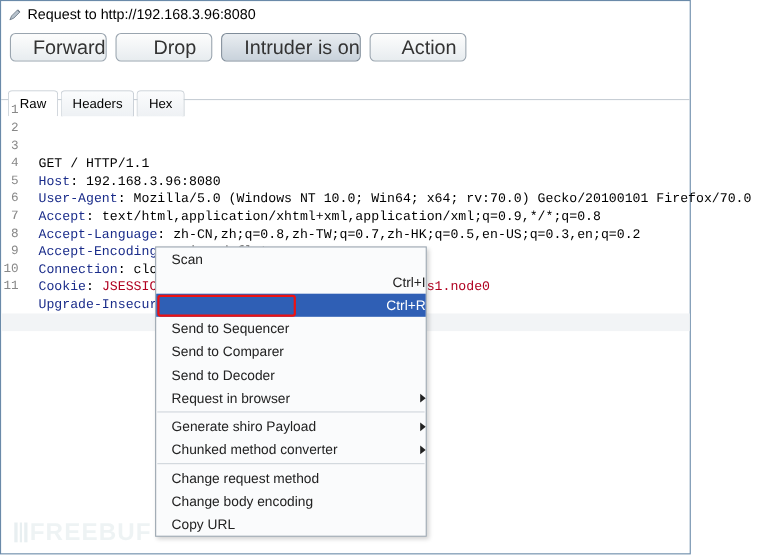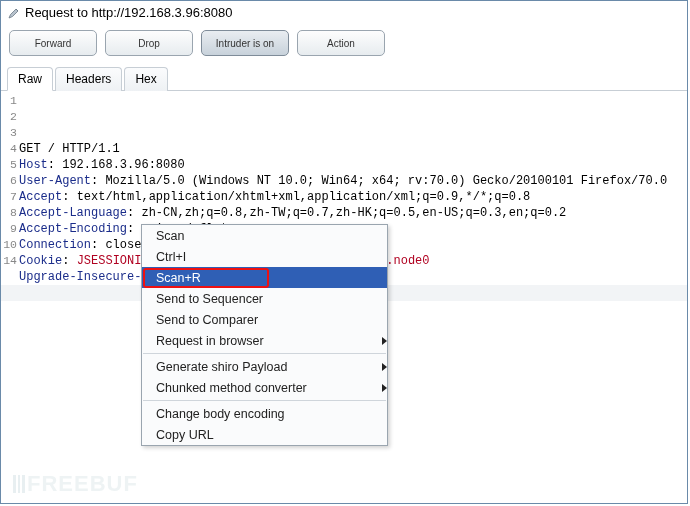--- a/index.html
+++ b/index.html
@@ -6,21 +6,21 @@
   html, body {
     margin: 0; padding: 0;
     width: 690px; height: 506px;
     font-family: Arial, Helvetica, sans-serif;
     font-size: 12px;
     color: #000;
     background: #fff;
     overflow: hidden;
   }
   .window {
-    width: 688px; height: 504px;
+    width: 628px; height: 504px;
     border: 1px solid #6a8aa9;
     background: #fff;
     position: relative;
   }
   .titlebar {
     display: flex;
     align-items: center;
     padding: 4px 6px 6px 6px;
     gap: 4px;
   }
@@ -30,26 +30,27 @@
     display: flex;
     gap: 8px;
     padding: 4px 8px 10px 8px;
   }
   .btn {
     min-width: 88px;
     height: 26px;
     border: 1px solid #9aa5af;
     border-radius: 5px;
     background: linear-gradient(#fdfdfd, #e7ecef);
-    font-size: 10px;
+    font-size: 18px;
     color: #333;
     display: inline-flex;
     align-items: center;
     justify-content: center;
     cursor: pointer;
+    padding-left: 20px;
   }
   .btn.active {
     background: linear-gradient(#e9edf1, #c8d2db);
     border-color: #7f8c99;
   }
   .tab-strip {
     display: flex;
     padding: 0 0 0 6px;
     border-bottom: 1px solid #c7ced5;
     margin-top: 0;
@@ -58,21 +59,21 @@
     padding: 4px 10px 4px 10px;
     border: 1px solid #c7ced5;
     border-bottom: none;
     background: linear-gradient(#fbfcfd, #eef1f4);
     font-size: 12px;
     border-top-left-radius: 4px;
     border-top-right-radius: 4px;
     margin-right: 2px;
     cursor: pointer;
     position: relative;
-    top: 1px;
+    top: 16px;
   }
   .tab.selected {
     background: #fff;
     border-bottom: 1px solid #fff;
     font-weight: normal;
   }
   .raw-area {
     position: relative;
     padding: 2px 0 0 0;
     font-family: "Courier New", monospace;
@@ -88,41 +89,41 @@
     color: #888;
     font-family: "Courier New", monospace;
     font-size: 11.5px;
     line-height: 16px;
     user-select: none;
   }
   .gutter div { height: 16px; }
   .codeblock {
     margin-left: 18px;
   }
-  .line { height: 16px; }
+  .line { height: 16px; margin-left: 16px; }
   .hname { color: #1a2c8a; }
   .hval  { color: #000; }
   .method { color: #000; }
   .cookieval { color: #b00020; }
   .shaded { background: #f2f4f6; margin-left:-18px; padding-left:18px; }
 
   
   .ctx {
     position: absolute;
     left: 140px; top: 223px;
     width: 247px;
     background: #fafbfc;
     border: 1px solid #9aa5af;
     box-shadow: 2px 2px 4px rgba(0,0,0,.18);
     font-size: 12.5px;
   }
   .ctx .item {
     display: flex;
     align-items: center;
-    justify-content: flex-start;
+    justify-content: flex-end;
     height: 21px;
     padding: 0 0 0 14px;
     cursor: pointer;
     color: #222;
   }
   .ctx .item .lbl { flex: 1; }
   .ctx .item .hint { color: #222; margin-left: 0; }
   .ctx .sep { height: 1px; background: #cfd5db; margin: 2px 1px; }
   .ctx .item.selected {
     background: #2f5fb5;
@@ -183,54 +184,60 @@
     <div class="btn">Action</div>
   </div>
 
   <div class="tab-strip">
     <div class="tab selected">Raw</div>
     <div class="tab">Headers</div>
     <div class="tab">Hex</div>
   </div>
 
   <div class="raw-area">
-    <div class="gutter" id="gutter"><div>1</div><div>2</div><div>3</div><div>4</div><div>5</div><div>6</div><div>7</div><div>8</div><div>9</div><div>10</div><div>14</div></div>
+    <div class="gutter" id="gutter"><div>1</div><div>2</div><div>3</div><div>4</div><div>5</div><div>6</div><div>7</div><div>8</div><div>9</div><div>10</div><div>11</div></div>
     <div class="codeblock" id="codeblock"><div class="line"><span class="method">GET / HTTP/1.1</span></div><div class="line"><span class="hname">Host</span>: <span class="hval">192.168.3.96:8080</span></div><div class="line"><span class="hname">User-Agent</span>: <span class="hval">Mozilla/5.0 (Windows NT 10.0; Win64; x64; rv:70.0) Gecko/20100101 Firefox/70.0</span></div><div class="line"><span class="hname">Accept</span>: <span class="hval">text/html,application/xhtml+xml,application/xml;q=0.9,*/*;q=0.8</span></div><div class="line"><span class="hname">Accept-Language</span>: <span class="hval">zh-CN,zh;q=0.8,zh-TW;q=0.7,zh-HK;q=0.5,en-US;q=0.3,en;q=0.2</span></div><div class="line"><span class="hname">Accept-Encoding</span>: <span class="hval">gzip, deflate</span></div><div class="line"><span class="hname">Connection</span>: <span class="hval">close</span></div><div class="line"><span class="hname">Cookie</span>: <span class="cookieval">JSESSIONID=node01a36gbmsjyulj12v3jjyzrtxqs1.node0</span></div><div class="line"><span class="hname">Upgrade-Insecure-Requests</span>: <span class="hval">1</span></div><div class="line shaded"></div><div class="line"></div></div>
   </div>
 
   <div class="ctx" id="ctx">
       <div class="item">
         <span class="lbl">Scan</span>
       </div>
       <div class="item">
         <span class="hint">Ctrl+I</span>
       </div>
       <div class="item selected">
-        <span class="hint">Scan+R</span>
+        <span class="hint">Ctrl+R</span>
       </div>
       <div class="item">
         <span class="lbl">Send to Sequencer</span>
       </div>
       <div class="item">
         <span class="lbl">Send to Comparer</span>
+      </div>
+      <div class="item">
+        <span class="lbl">Send to Decoder</span>
       </div>
       <div class="item">
         <span class="lbl">Request in browser</span>
         <span class="submenu-arrow"></span>
       </div>
       <div class="sep"></div>
       <div class="item">
         <span class="lbl">Generate shiro Payload</span>
         <span class="submenu-arrow"></span>
       </div>
       <div class="item">
         <span class="lbl">Chunked method converter</span>
         <span class="submenu-arrow"></span>
       </div>
       <div class="sep"></div>
+      <div class="item">
+        <span class="lbl">Change request method</span>
+      </div>
       <div class="item">
         <span class="lbl">Change body encoding</span>
       </div>
       <div class="item">
         <span class="lbl">Copy URL</span>
       </div>
     </div>
 
   <div class="redbox" style="left:142px; top:267px; width:126px; height:20px;"></div>
 

